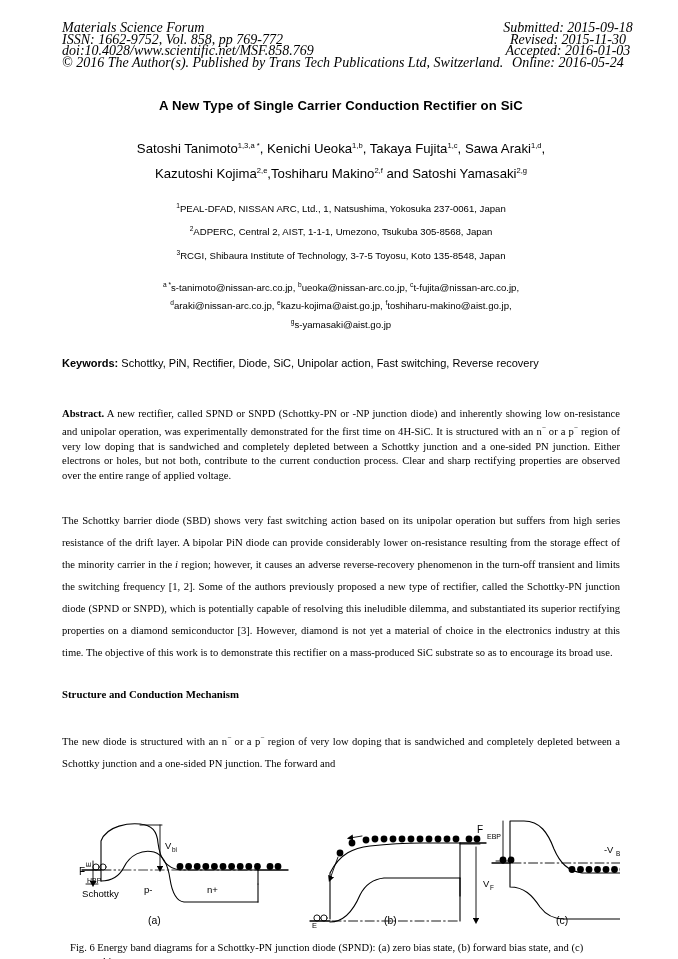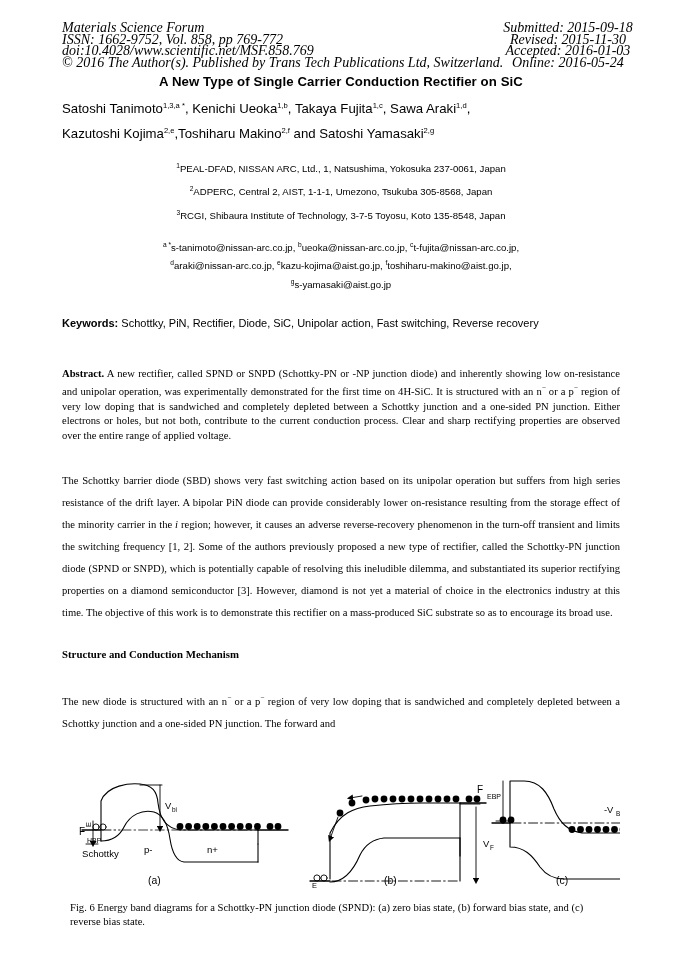--- a/index.html
+++ b/index.html
@@ -36,30 +36,30 @@
   .masthead .left { text-align: left; }
   .masthead .right { text-align: center; white-space: nowrap; }
   .masthead div { white-space: nowrap; }
 
   
   .title {
     font-family: "Liberation Sans", sans-serif;
     font-weight: bold;
     font-size: 13.2px;
     text-align: center;
-    margin-top: 6px;
+    margin-top: 30px;
     letter-spacing: 0.1px;
   }
 
   
   .authors {
     font-family: "Liberation Sans", sans-serif;
     font-size: 13.2px;
-    text-align: left;
-    margin-top: 6px;
+    text-align: center;
+    margin-top: 22px;
     line-height: 21px;
   }
   .authors sup { font-size: 7.6px; vertical-align: super; }
 
   
   .affils {
     font-family: "Liberation Sans", sans-serif;
     font-size: 9.6px;
     text-align: center;
     margin-top: 12px;

